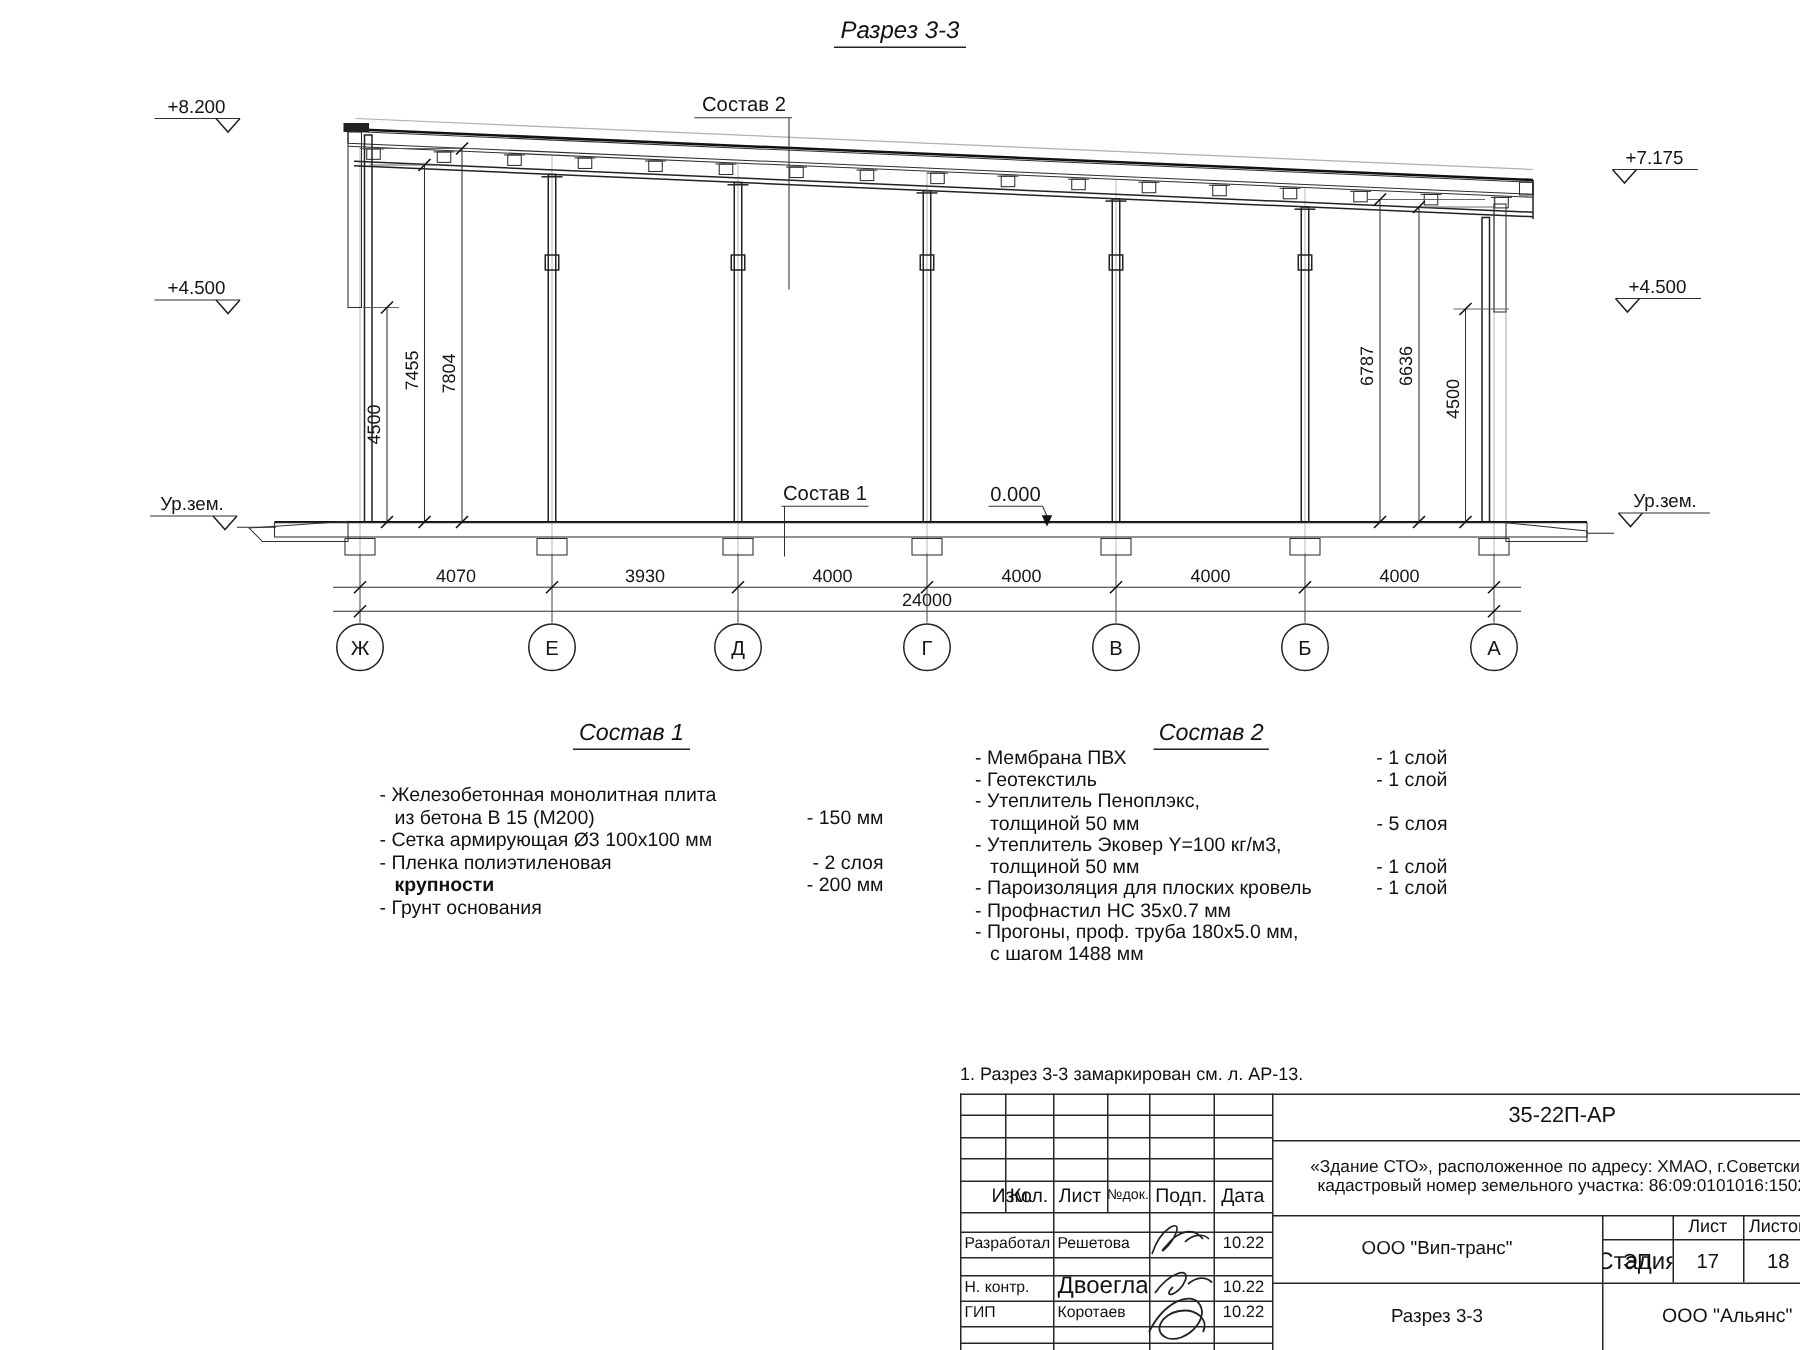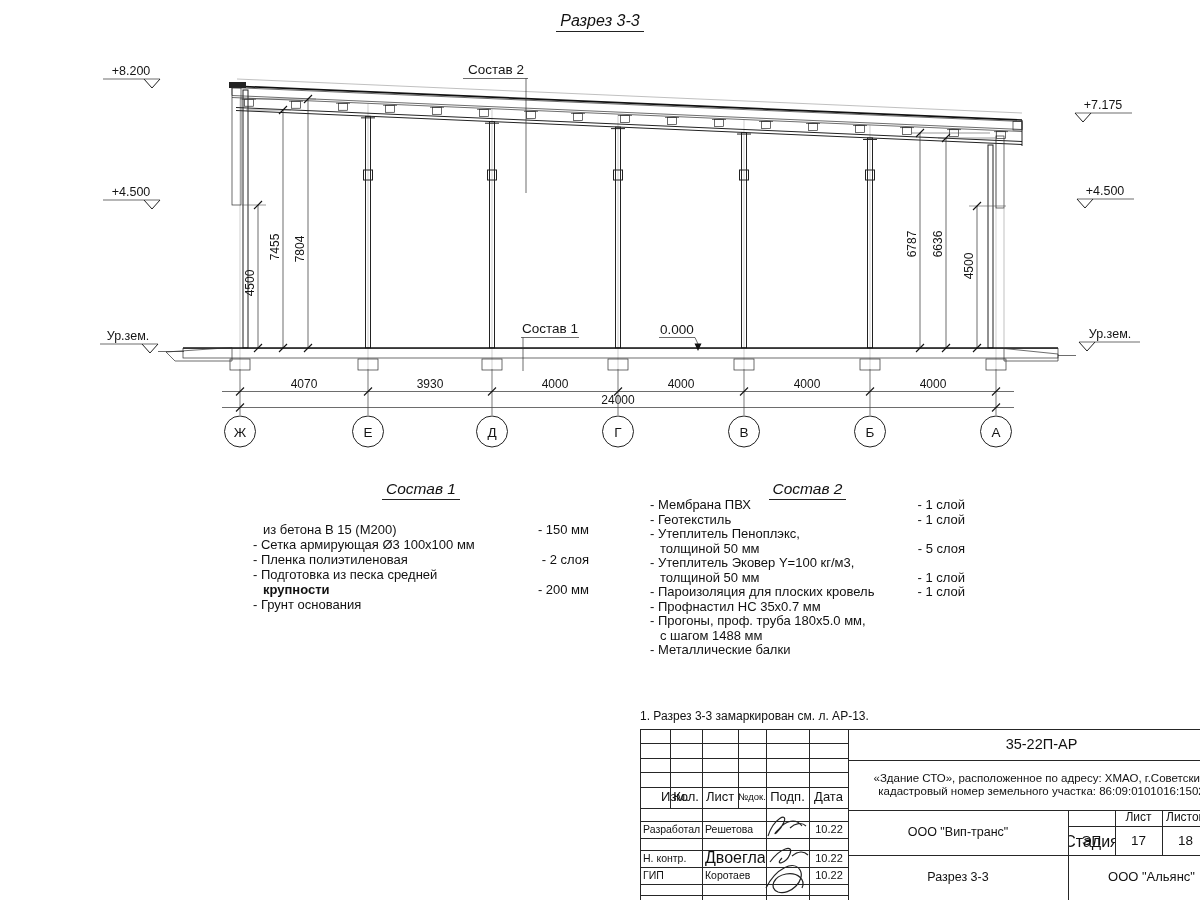--- a/index.html
+++ b/index.html
@@ -263,34 +263,34 @@
         <text class="bub" text-anchor="middle" x="870" y="436.5">Б</text>
       <circle cx="996" cy="431.5" r="15.5" fill="#fff" class="med"></circle>
         <text class="bub" text-anchor="middle" x="996" y="436.5">А</text>
     </g>
   </svg>
 
   <div class="comp" style="left:253px;top:480px;width:336px">
     <div class="chead"><span>Состав 1</span></div>
     <div id="comp1-lines" style="margin-top:24px">
         <div class="crow">
+          <span>- Железобетонная  монолитная плита</span>
+          <span class="cv"></span>
+        </div>
+        <div class="crow">
           <span style="padding-left: 10px;">из бетона В 15 (М200)</span>
           <span class="cv">- 150 мм</span>
         </div>
         <div class="crow">
           <span>- Сетка армирующая Ø3 100х100 мм</span>
           <span class="cv"></span>
         </div>
         <div class="crow">
           <span>- Пленка полиэтиленовая</span>
           <span class="cv">-  2 слоя</span>
-        </div>
-        <div class="crow">
-          <span>- Подготовка из песка средней</span>
-          <span class="cv"></span>
         </div>
         <div class="crow">
           <span style="padding-left: 10px; font-weight: bold;">крупности</span>
           <span class="cv">- 200 мм</span>
         </div>
         <div class="crow">
           <span>- Грунт основания</span>
           <span class="cv"></span>
         </div>
       </div>
@@ -330,24 +330,20 @@
         <div class="crow">
           <span>- Профнастил НС 35х0.7 мм</span>
           <span class="cv"></span>
         </div>
         <div class="crow">
           <span>- Прогоны, проф. труба 180х5.0 мм,</span>
           <span class="cv"></span>
         </div>
         <div class="crow">
           <span style="padding-left: 10px; text-align: right;">с шагом 1488 мм</span>
-          <span class="cv"></span>
-        </div>
-        <div class="crow">
-          <span>- Металлические балки</span>
           <span class="cv"></span>
         </div>
       </div>
   </div>
 
   <div id="note">1. Разрез 3-3 замаркирован см. л. АР-13.</div>
 
   <div id="tblock">
     <div class="cell" style="left:848px;top:730px;width:387px;height:29px;font-size:14.5px">35-22П-АР</div>
     <div class="cell" style="left:848px;top:761px;width:387px;height:48px;font-size:11.5px;flex-direction:column">

